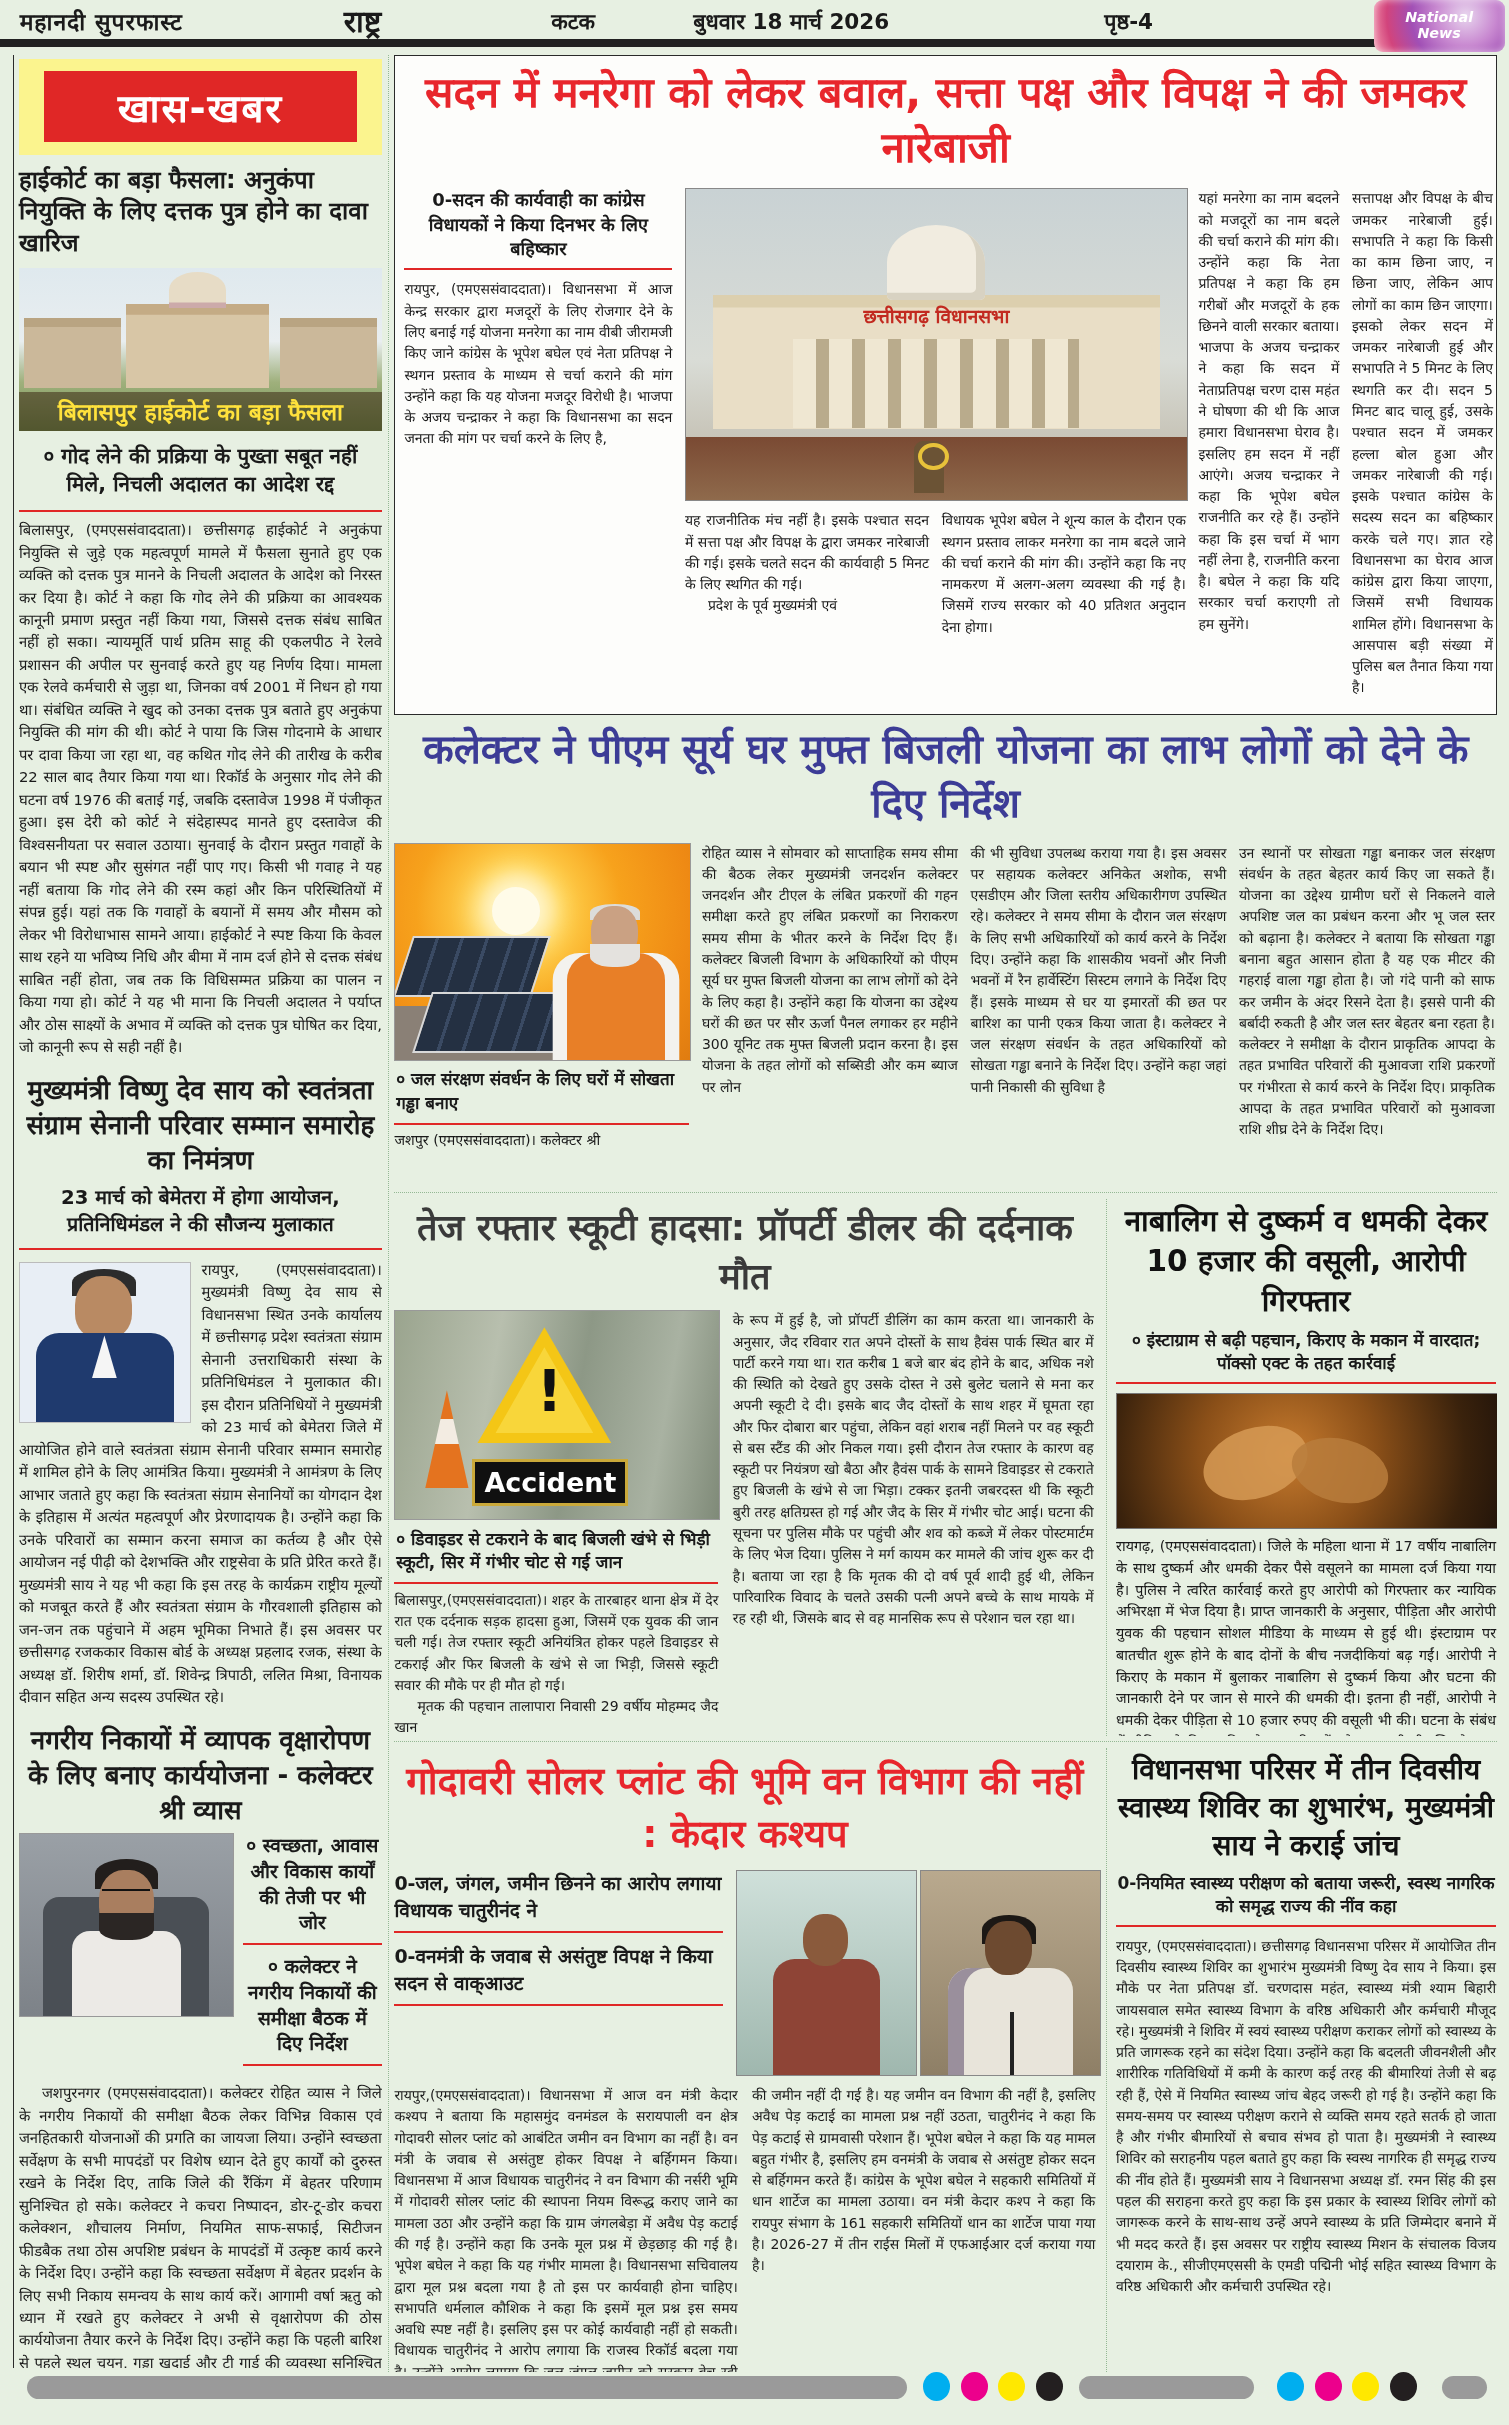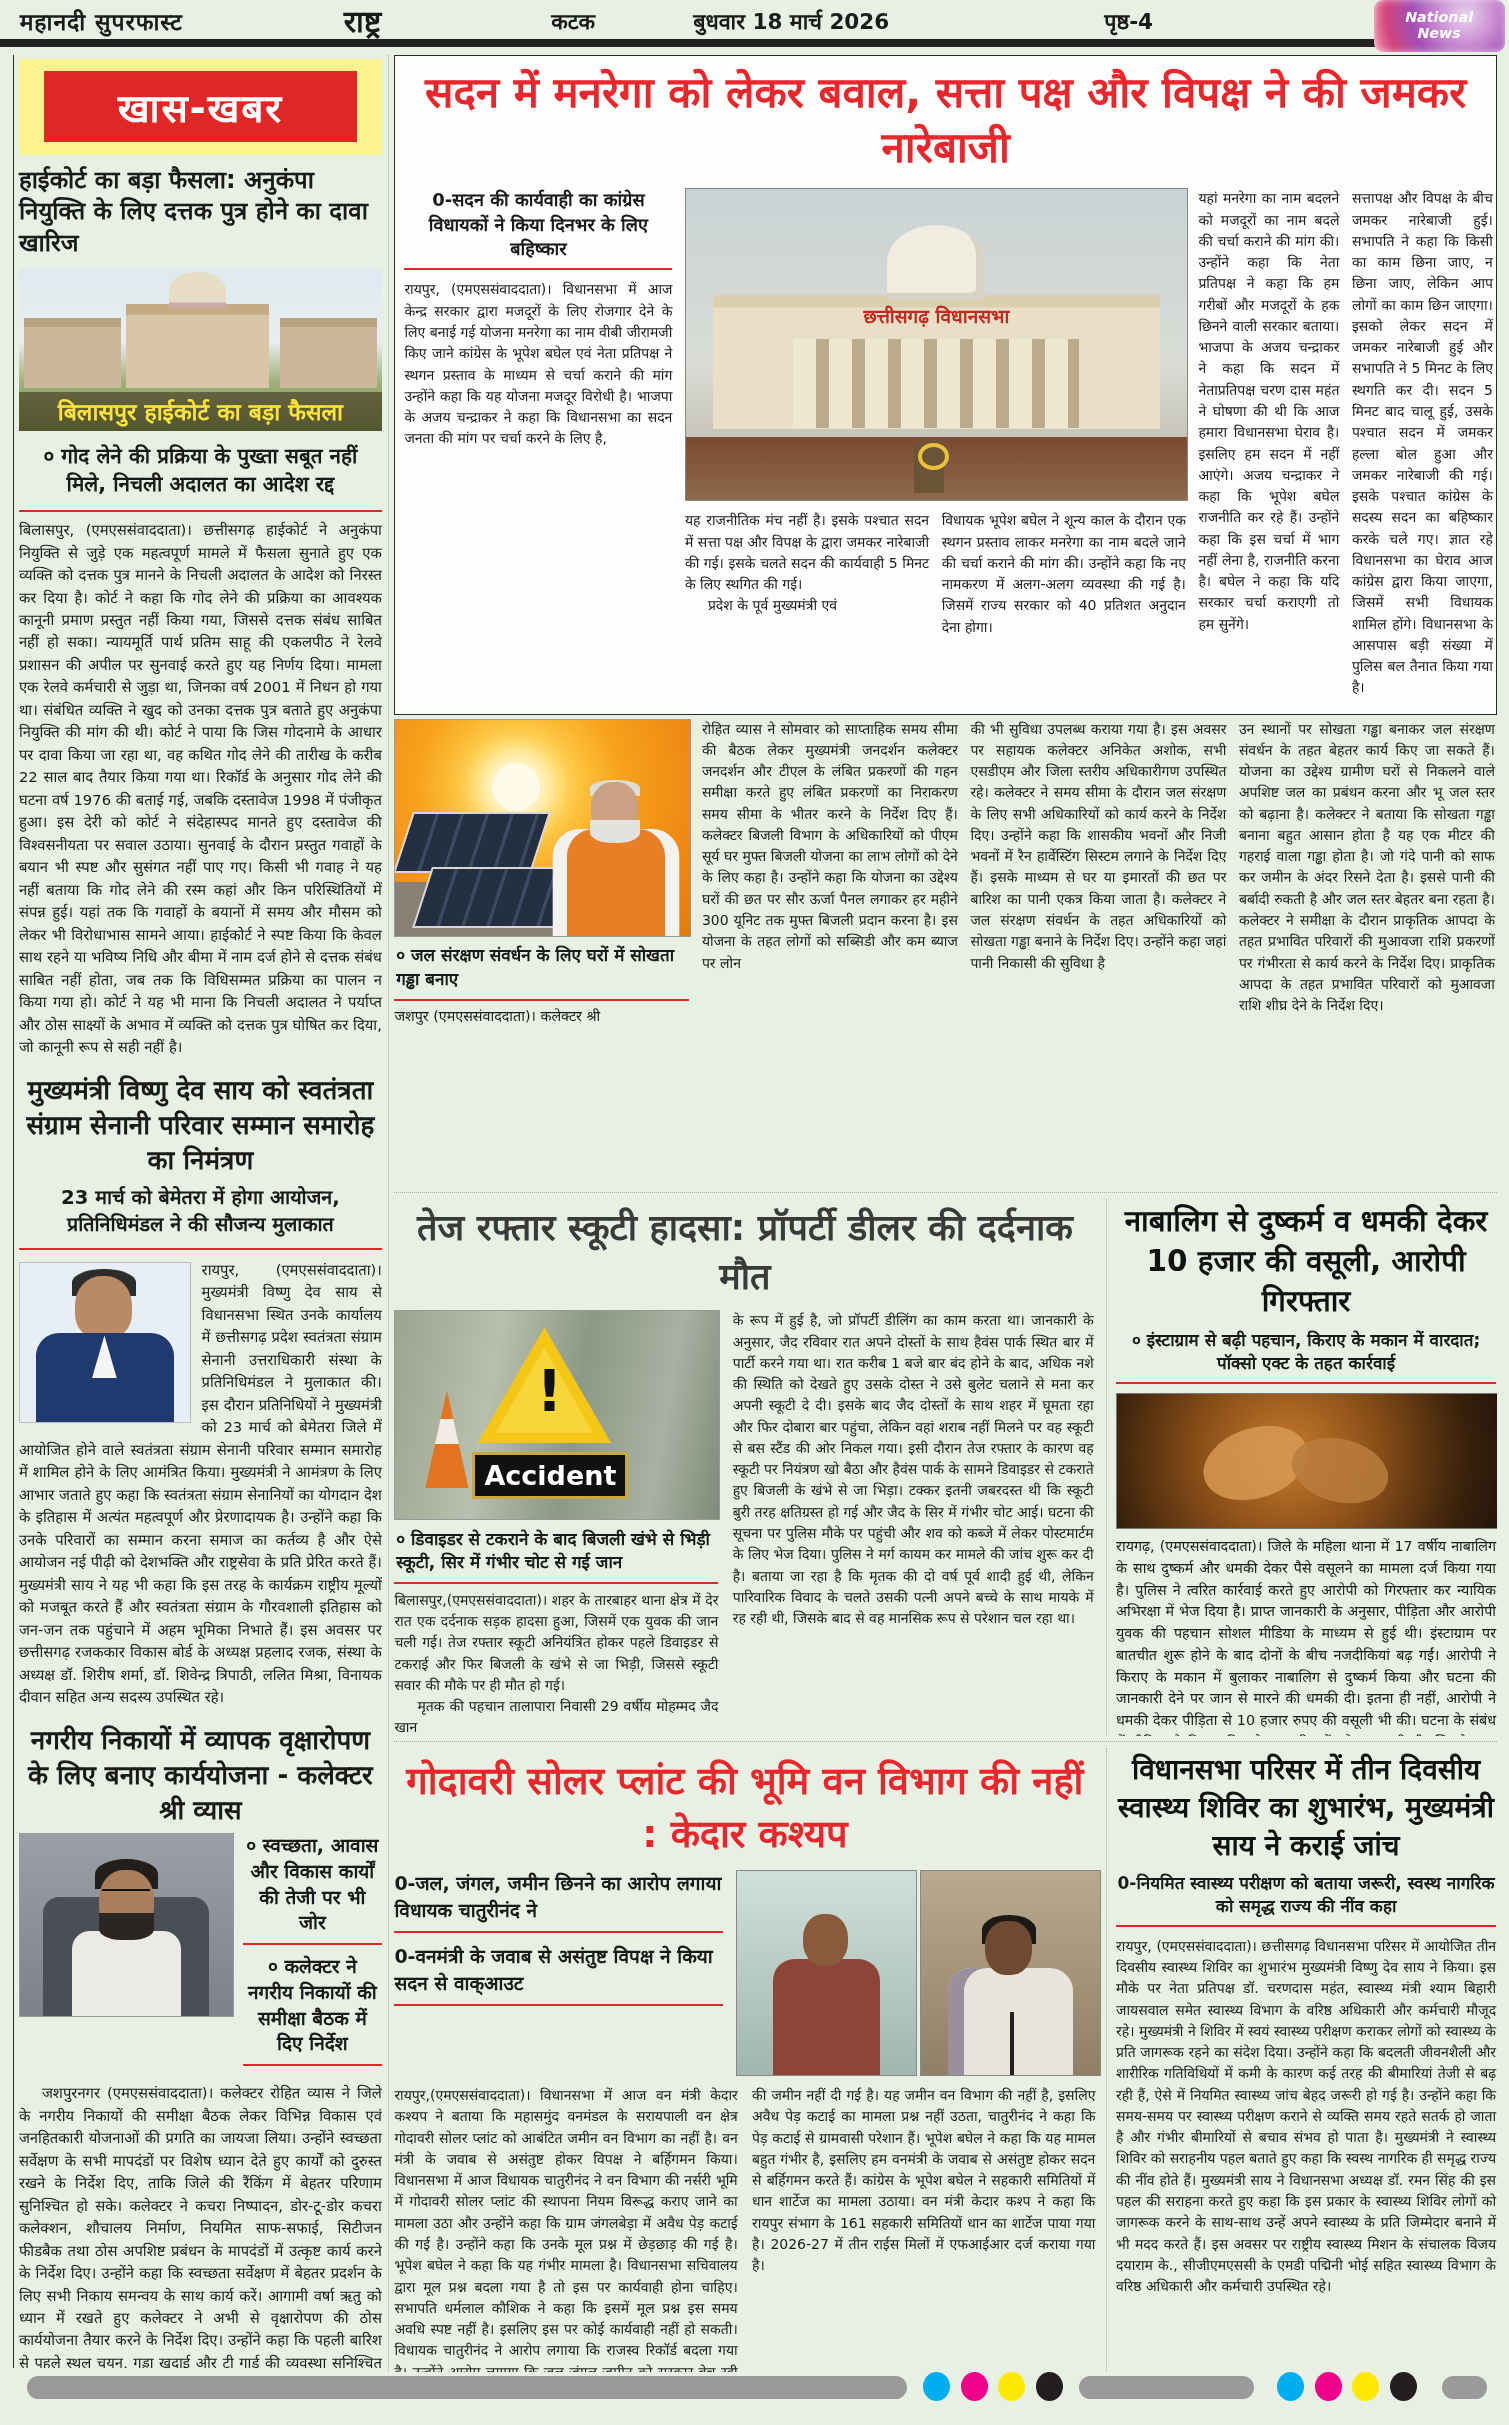--- a/index.html
+++ b/index.html
@@ -97,21 +97,21 @@
   .headline-dark{color:#3a3a3a;font-weight:bold;font-size:36px;line-height:1.35;text-align:center;margin:5.4px 0 9px;}
   .gridC{display:grid;grid-template-columns:324px 361px;column-gap:14.3px;}
   .gridC .body-txt{font-size:14px;}
   .accident-photo{position:relative;width:324px;height:208px;overflow:hidden;border:0.9px solid #999;
       background:linear-gradient(100deg,#9aa48e 0%,#b8bfae 30%,#8d9886 55%,#a9b2a2 80%,#7f8a78 100%);}
   .tri{position:absolute;left:82px;top:16px;width:134px;height:116px;background:#f4c616;
        clip-path:polygon(50% 0,100% 100%,0 100%);}
   .tri-inner{position:absolute;left:100px;top:36px;width:98px;height:86px;background:#f8d63a;
        clip-path:polygon(50% 0,100% 100%,0 100%);}
   .bang{position:absolute;left:141px;top:47px;font-size:57px;font-weight:bold;color:#111;}
-  .acc-plate{position:absolute;left:77px;top:141px;width:150px;height:41px;background:#101010;color:#fff;
+  .acc-plate{position:absolute;left:77px;top:148px;width:150px;height:41px;background:#101010;color:#fff;
        font-size:27px;font-weight:bold;display:flex;align-items:center;justify-content:center;border:3.6px solid #caa93a;}
   .cone{position:absolute;left:23px;top:79px;width:57px;height:98px;background:linear-gradient(#e4731f 0 30%,#f3ece2 30% 55%,#e4731f 55% 100%);clip-path:polygon(50% 0,88% 100%,12% 100%);}
   .headline-black{color:#111;font-weight:bold;font-size:29.5px;line-height:1.35;text-align:center;margin:3.6px 0 7.2px;}
   .pocso-photo{width:100%;height:134px;border:0.9px solid #777;overflow:hidden;position:relative;
       background:radial-gradient(circle at 45% 45%,#c77b2e 0%,#8a4f18 40%,#3a220c 80%,#24150a 100%);}
   .hand1,.hand2{position:absolute;background:#d69a55;border-radius:50%;opacity:.85;}
   .hand1{left:85px;top:34px;width:107px;height:70px;transform:rotate(-18deg);}
   .hand2{left:174px;top:45px;width:98px;height:63px;transform:rotate(14deg);background:#b97c3c;}
   .sectionD{height:637px;display:grid;grid-template-columns:701px 390px;column-gap:10.7px;overflow:hidden;}
   .headline-redD{color:#e8262c;font-weight:bold;font-size:38px;line-height:1.4;text-align:center;margin:7.2px 0 9px;}
@@ -233,20 +233,21 @@
             </div>
             <div class="body-txt">विधायक भूपेश बघेल ने शून्य काल के दौरान एक स्थगन प्रस्ताव लाकर मनरेगा का नाम बदले जाने की चर्चा कराने की मांग की। उन्होंने कहा कि नए नामकरण में अलग-अलग व्यवस्था की गई है। जिसमें राज्य सरकार को 40 प्रतिशत अनुदान देना होगा।</div>
           </div>
         </div>
         <div class="body-txt">यहां मनरेगा का नाम बदलने को मजदूरों का नाम बदले की चर्चा कराने की मांग की। उन्होंने कहा कि नेता प्रतिपक्ष ने कहा कि हम गरीबों और मजदूरों के हक छिनने वाली सरकार बताया। भाजपा के अजय चन्द्राकर ने कहा कि सदन में नेताप्रतिपक्ष चरण दास महंत ने घोषणा की थी कि आज हमारा विधानसभा घेराव है। इसलिए हम सदन में नहीं आएंगे। अजय चन्द्राकर ने कहा कि भूपेश बघेल राजनीति कर रहे हैं। उन्होंने कहा कि इस चर्चा में भाग नहीं लेना है, राजनीति करना है। बघेल ने कहा कि यदि सरकार चर्चा कराएगी तो हम सुनेंगे।</div>
         <div class="body-txt">सत्तापक्ष और विपक्ष के बीच जमकर नारेबाजी हुई। सभापति ने कहा कि किसी का काम छिना जाए, न छिना जाए, लेकिन आप लोगों का काम छिन जाएगा। इसको लेकर सदन में जमकर नारेबाजी हुई और सभापति ने 5 मिनट के लिए स्थगति कर दी। सदन 5 मिनट बाद चालू हुई, उसके पश्चात सदन में जमकर हल्ला बोल हुआ और जमकर नारेबाजी की गई। इसके पश्चात कांग्रेस के सदस्य सदन का बहिष्कार करके चले गए। ज्ञात रहे विधानसभा का घेराव आज कांग्रेस द्वारा किया जाएगा, जिसमें सभी विधायक शामिल होंगे। विधानसभा के आसपास बड़ी संख्या में पुलिस बल तैनात किया गया है।</div>
       </div>
     </div>
 
     <div class="sectionB">
+      <div class="headline-blue">कलेक्टर ने पीएम सूर्य घर मुफ्त बिजली योजना का लाभ लोगों को देने के दिए निर्देश</div>
       <div class="gridB">
         <div>
           <div class="solar-photo">
             <div class="sun"></div>
             <div class="roof"></div>
             <div class="panel" style="left:7.2px;bottom:63px"></div>
             <div class="panel" style="left:27px;bottom:7.2px;width:161px"></div>
             <div class="modi-body"></div>
             <div class="modi-hair"></div>
             <div class="modi-head"></div>

